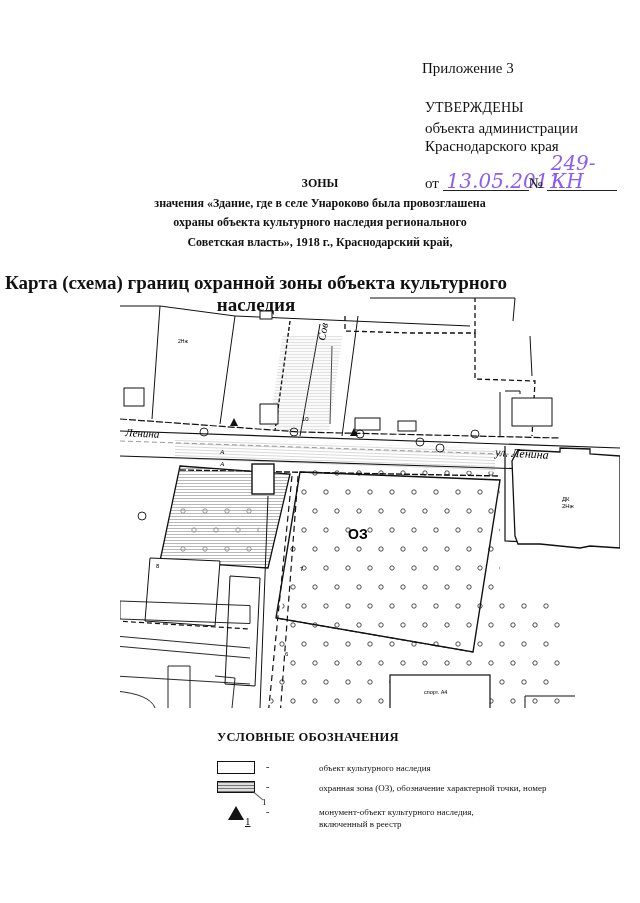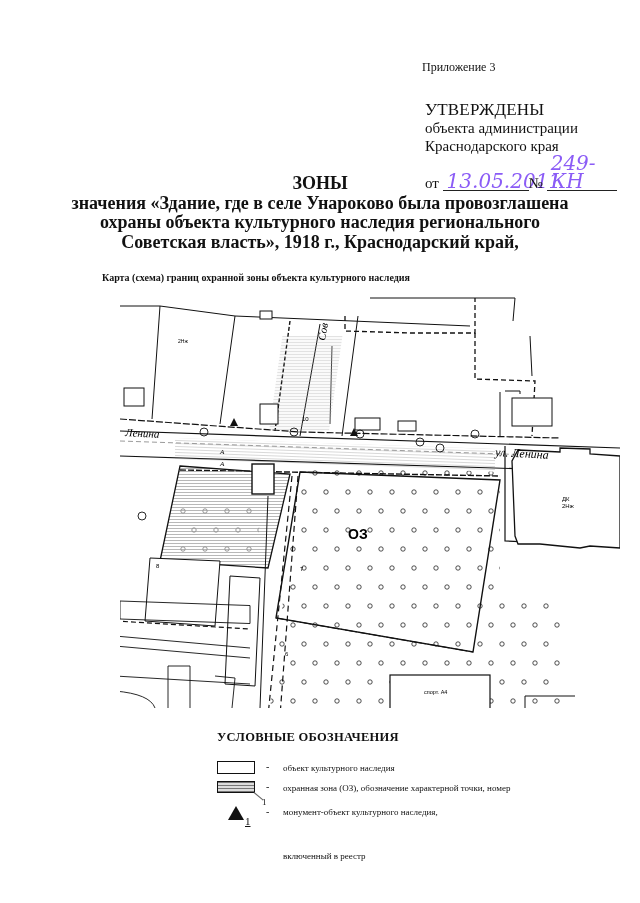--- a/index.html
+++ b/index.html
@@ -1,29 +1,29 @@
 <!DOCTYPE html>
 <html><head>
 <meta charset="utf-8">
 <style>
   html, body { margin: 0; padding: 0; background: #ffffff; }
   body { width: 640px; height: 903px; position: relative; overflow: hidden;
          font-family: "Liberation Serif", "DejaVu Serif", serif; color: #111; }
   .abs { position: absolute; }
-  .appendix { left: 422px; top: 60px; font-size: 12px; }
-  .approved { left: 425px; top: 100px; font-size: 17px; letter-spacing: 0.2px; }
+  .appendix { left: 422px; top: 60px; font-size: 15px; }
+  .approved { left: 425px; top: 100px; font-size: 14px; letter-spacing: 0.2px; }
   .approved-line { left: 425px; font-size: 15px; line-height: 18px; }
   .hand { font-family: "DejaVu Serif", serif; font-style: italic; font-size: 20px; color: #8b5cf6; }
   .ul { border-bottom: 1px solid #222; display: inline-block; padding: 0 4px; }
   .title-block { left: 0; width: 640px; top: 174px; text-align: center; font-weight: bold;
-                 font-size: 18px; line-height: 19.6px; }
-  .map-caption { left: 0; width: 512px; top: 272px; text-align: center; font-weight: bold; font-size: 10px; }
+                 font-size: 12px; line-height: 19.6px; }
+  .map-caption { left: 0; width: 512px; top: 272px; text-align: center; font-weight: bold; font-size: 19px; }
   .map { left: 120px; top: 296px; width: 500px; height: 412px; }
   .legend-title { left: 0; width: 616px; top: 730px; text-align: center; font-weight: bold; font-size: 12.5px; letter-spacing: 0.3px; }
-  .legend-row { position: absolute; font-size: 9px; line-height: 11px; }
+  .legend-row { position: absolute; font-size: 9px; line-height: 11px; margin-left: 36px; }
   .legend-dash { position: absolute; font-size: 10px; }
 </style>
 </head>
 <body>
 
 <div class="abs appendix">Приложение 3</div>
 <div class="abs approved">УТВЕРЖДЕНЫ</div>
 <div class="abs approved-line" style="top:119px">объекта администрации</div>
 <div class="abs approved-line" style="top:137px">Краснодарского края</div>
 <div class="abs approved-line" style="top:154px">
@@ -150,13 +150,13 @@
 <div class="abs" style="left:217px;top:781px;width:36px;height:10px;border:1px solid #111;background:repeating-linear-gradient(0deg,#777 0 1px,#ddd 1px 3px);"></div>
 <div class="abs" style="left:254px;top:792px;width:12px;height:1px;background:#666;transform:rotate(40deg);transform-origin:left;"></div>
 <div class="abs" style="left:262px;top:797px;font-size:9px">1</div>
 <div class="legend-dash" style="left:266px;top:781px">-</div>
 <div class="legend-row" style="left:283px;top:783px">охранная зона (ОЗ), обозначение характерной точки, номер</div>
 
 <div class="abs" style="left:228px;top:806px;width:0;height:0;border-left:8px solid transparent;border-right:8px solid transparent;border-bottom:14px solid #111;"></div>
 <div class="abs" style="left:245px;top:815px;font-size:11px;text-decoration:underline;">1</div>
 <div class="legend-dash" style="left:266px;top:806px">-</div>
 <div class="legend-row" style="left:283px;top:807px">монумент-объект культурного наследия,</div>
-<div class="legend-row" style="left:283px;top:851px">включенный в реестр</div>
+<div class="legend-row" style="left:283px;top:819px">включенный в реестр</div>
 
 </body></html>

